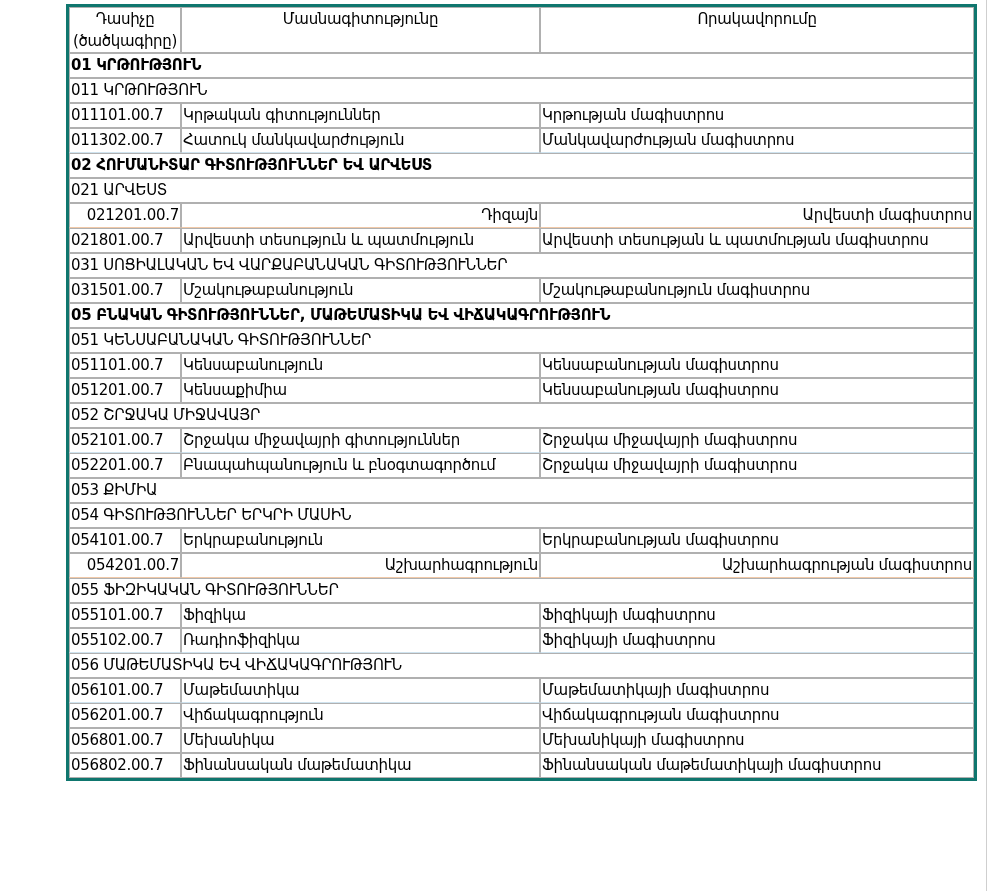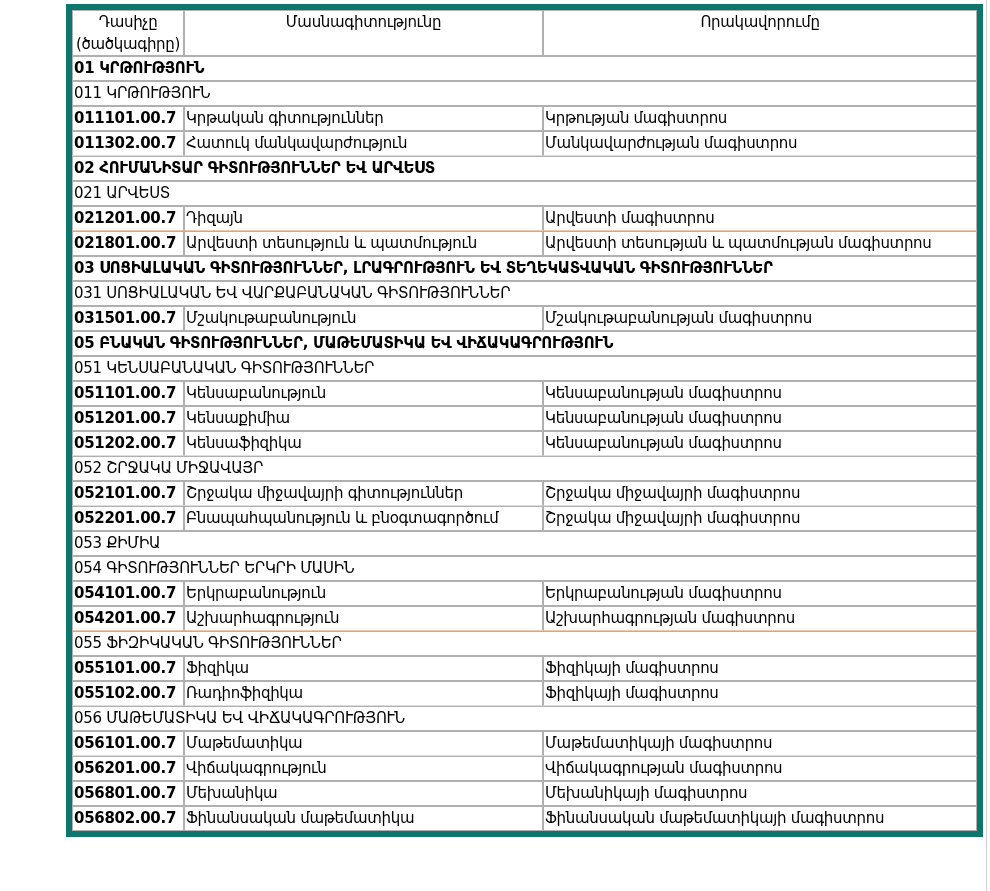--- a/index.html
+++ b/index.html
@@ -1,33 +1,33 @@
 <!DOCTYPE html>
 <html><head>
 <meta charset="utf-8">
 <style>
   html, body { margin: 0; padding: 0; background: #ffffff; }
   body { width: 990px; height: 891px; overflow: hidden; position: relative;
          font-family: "DejaVu Sans", "Liberation Sans", sans-serif; color: #000; }
   .right-rule { position: absolute; left: 986px; top: 0; width: 1px; height: 891px; background: #cfcfcf; }
   table.spec { position: absolute; left: 66px; top: 4px; width: 905px;
                border-collapse: separate; border-spacing: 0;
-               border: 6px solid #0f766e; table-layout: fixed; }
+               border: 3px solid #0f766e; table-layout: fixed; }
   table.spec td { border: 1px solid #b0b0b0; padding: 0 1px; font-size: 15px;
                   height: 23px; line-height: 23px; white-space: nowrap; overflow: hidden;
                   letter-spacing: -0.3px; }
   col.c1 { width: 112px; }
   col.c2 { width: 359px; }
   col.c3 { width: 434px; }
   tr.head td { text-align: center; vertical-align: top; height: 44px; line-height: 22px; white-space: normal; }
   tr.major td { text-align: left; font-weight: bold; }
   tr.minor td { text-align: left; }
-  tr.row td.code { padding-left: 1px; font-weight: bold; }
+  tr.row td.code { padding-left: 1px; }
   tr.row.hl-blue td { border-bottom-color: #cfe3ef; }
-  tr.row.hl-orange td { border-bottom-color: #f1c9a8; }
+  tr.row.hl-orange td { border-bottom-color: #f1c9a8; text-align: right; }
 </style>
 </head>
 <body>
 
 <div class="right-rule"></div>
 
 <table class="spec">
   <colgroup>
       <col class="c1">
       <col class="c2">
@@ -64,50 +64,42 @@
       <tr class="row hl-orange">
         <td class="code">021201.00.7</td>
         <td>Դիզայն</td>
         <td>Արվեստի մագիստրոս</td>
       </tr>
       <tr class="row">
         <td class="code">021801.00.7</td>
         <td>Արվեստի տեսություն և պատմություն</td>
         <td>Արվեստի տեսության և պատմության մագիստրոս</td>
       </tr>
-      <tr class="major">
-        <td colspan="3">03 ՍՈՑԻԱԼԱԿԱՆ ԳԻՏՈՒԹՅՈՒՆՆԵՐ, ԼՐԱԳՐՈՒԹՅՈՒՆ ԵՎ ՏԵՂԵԿԱՏՎԱԿԱՆ ԳԻՏՈՒԹՅՈՒՆՆԵՐ</td>
-      </tr>
       <tr class="minor">
         <td colspan="3">031 ՍՈՑԻԱԼԱԿԱՆ ԵՎ ՎԱՐՔԱԲԱՆԱԿԱՆ ԳԻՏՈՒԹՅՈՒՆՆԵՐ</td>
       </tr>
       <tr class="row">
         <td class="code">031501.00.7</td>
         <td>Մշակութաբանություն</td>
-        <td>Մշակութաբանության մագիստրոս</td>
+        <td>Մշակութաբանություն մագիստրոս</td>
       </tr>
       <tr class="major">
         <td colspan="3">05 ԲՆԱԿԱՆ ԳԻՏՈՒԹՅՈՒՆՆԵՐ, ՄԱԹԵՄԱՏԻԿԱ ԵՎ ՎԻՃԱԿԱԳՐՈՒԹՅՈՒՆ</td>
       </tr>
       <tr class="minor">
         <td colspan="3">051 ԿԵՆՍԱԲԱՆԱԿԱՆ ԳԻՏՈՒԹՅՈՒՆՆԵՐ</td>
       </tr>
       <tr class="row">
         <td class="code">051101.00.7</td>
         <td>Կենսաբանություն</td>
         <td>Կենսաբանության մագիստրոս</td>
       </tr>
       <tr class="row">
         <td class="code">051201.00.7</td>
         <td>Կենսաքիմիա</td>
-        <td>Կենսաբանության մագիստրոս</td>
-      </tr>
-      <tr class="row hl-blue">
-        <td class="code">051202.00.7</td>
-        <td>Կենսաֆիզիկա</td>
         <td>Կենսաբանության մագիստրոս</td>
       </tr>
       <tr class="minor">
         <td colspan="3">052 ՇՐՋԱԿԱ ՄԻՋԱՎԱՅՐ</td>
       </tr>
       <tr class="row hl-blue">
         <td class="code">052101.00.7</td>
         <td>Շրջակա միջավայրի գիտություններ</td>
         <td>Շրջակա միջավայրի մագիստրոս</td>
       </tr>

